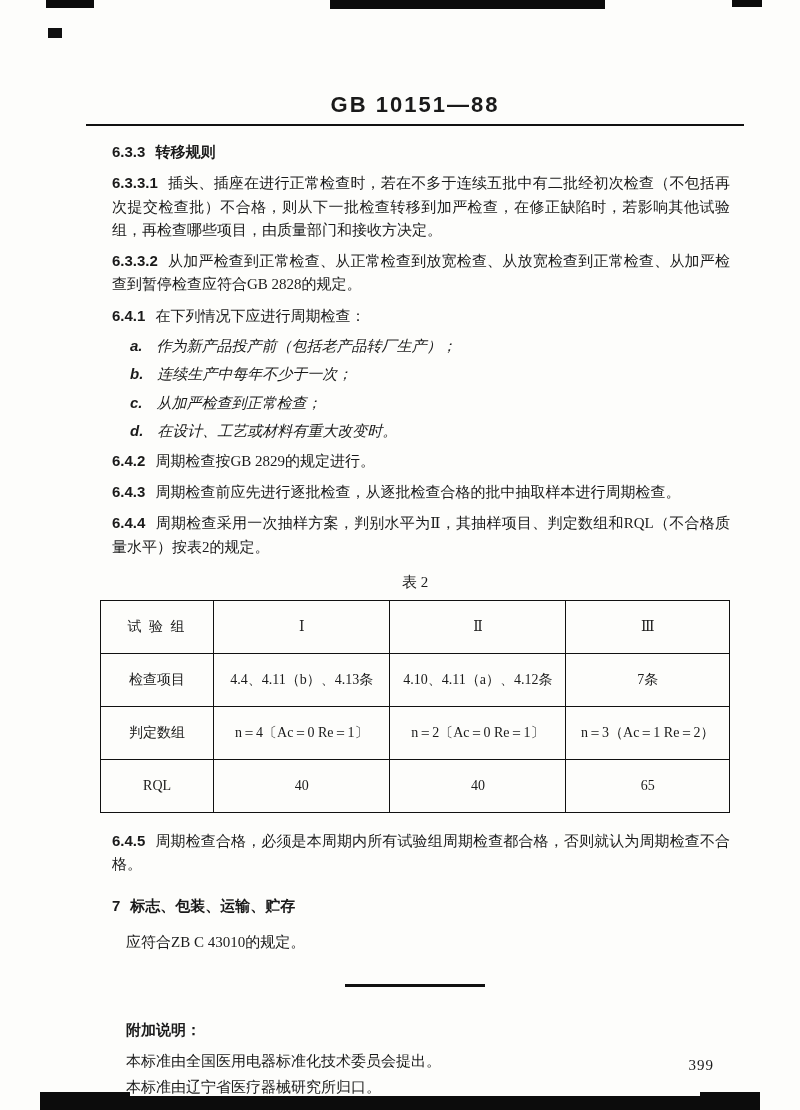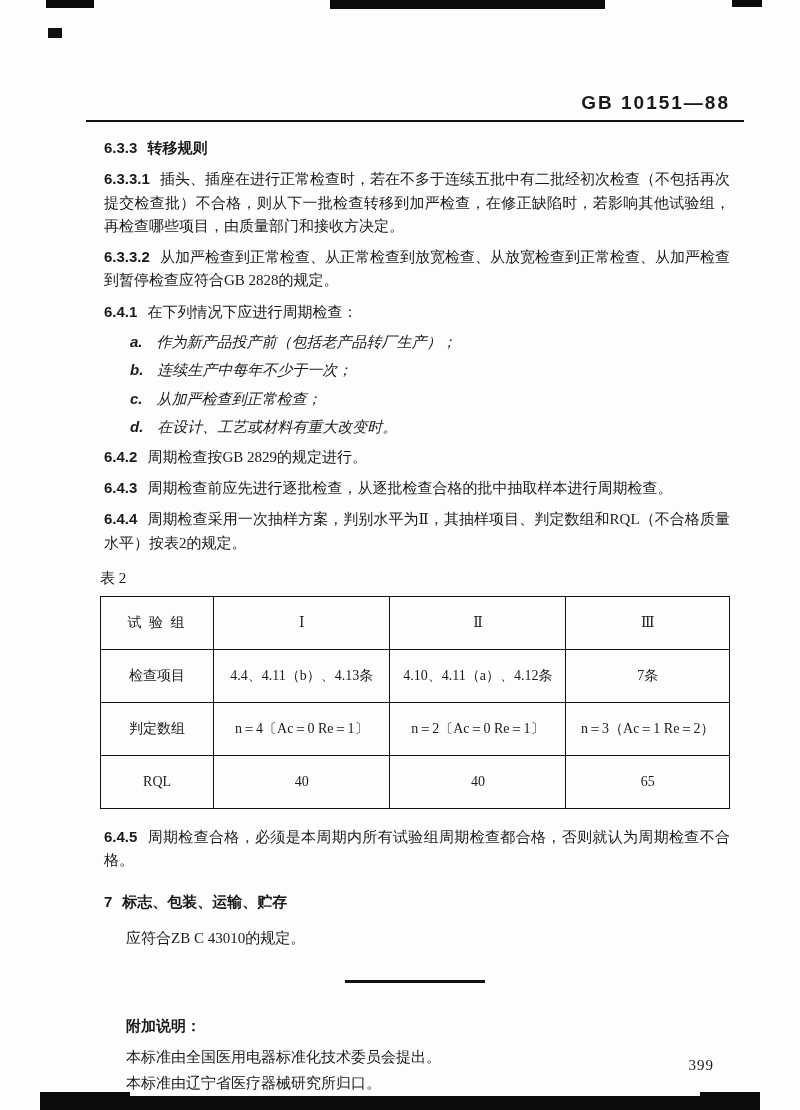--- a/index.html
+++ b/index.html
@@ -23,37 +23,37 @@
   .watermark{
     position:absolute;top:118px;left:170px;width:420px;height:60px;
     color:rgba(120,120,120,0.18);font-size:52px;font-weight:bold;
     letter-spacing:6px;filter:blur(2px);pointer-events:none;
     font-family:"Liberation Sans",sans-serif;
   }
 
   .content{position:absolute;top:92px;left:100px;width:630px;}
 
   .doc-header{
-    text-align:right;
+    text-align:center;
     font-weight:bold;
-    font-size:19px;
+    font-size:22px;
     letter-spacing:2px;
     font-family:"Liberation Sans","DejaVu Sans",sans-serif;
     padding-bottom:6px;
   }
   .header-rule{border-bottom:2.5px solid #111;margin:0 -14px 14px -14px;}
 
-  .para{margin:0 0 7px 4px;font-size:15px;line-height:1.55;text-align:justify;}
+  .para{margin:0 0 7px 12px;font-size:15px;line-height:1.55;text-align:justify;}
   .para .num{font-weight:bold;font-family:"Liberation Sans",sans-serif;margin-right:10px;}
   .heading{font-weight:bold;font-family:"Liberation Sans",sans-serif;}
   .list-item{margin:0 0 6px 30px;font-size:15px;line-height:1.5;font-style:italic;}
   .list-item .marker{font-weight:bold;font-family:"Liberation Sans",sans-serif;margin-right:14px;}
   .indent{margin-left:26px;}
 
-  .table-caption{text-align:left;font-size:15px;margin:14px 0 8px 0;}
+  .table-caption{text-align:center;font-size:15px;margin:14px 0 8px 0;}
   table.spec{
     border-collapse:collapse;width:100%;
     font-size:14px;
     margin-bottom:16px;
   }
   table.spec td{
     border:1.5px solid #111;
     text-align:center;
     padding:14px 6px;
     height:24px;

